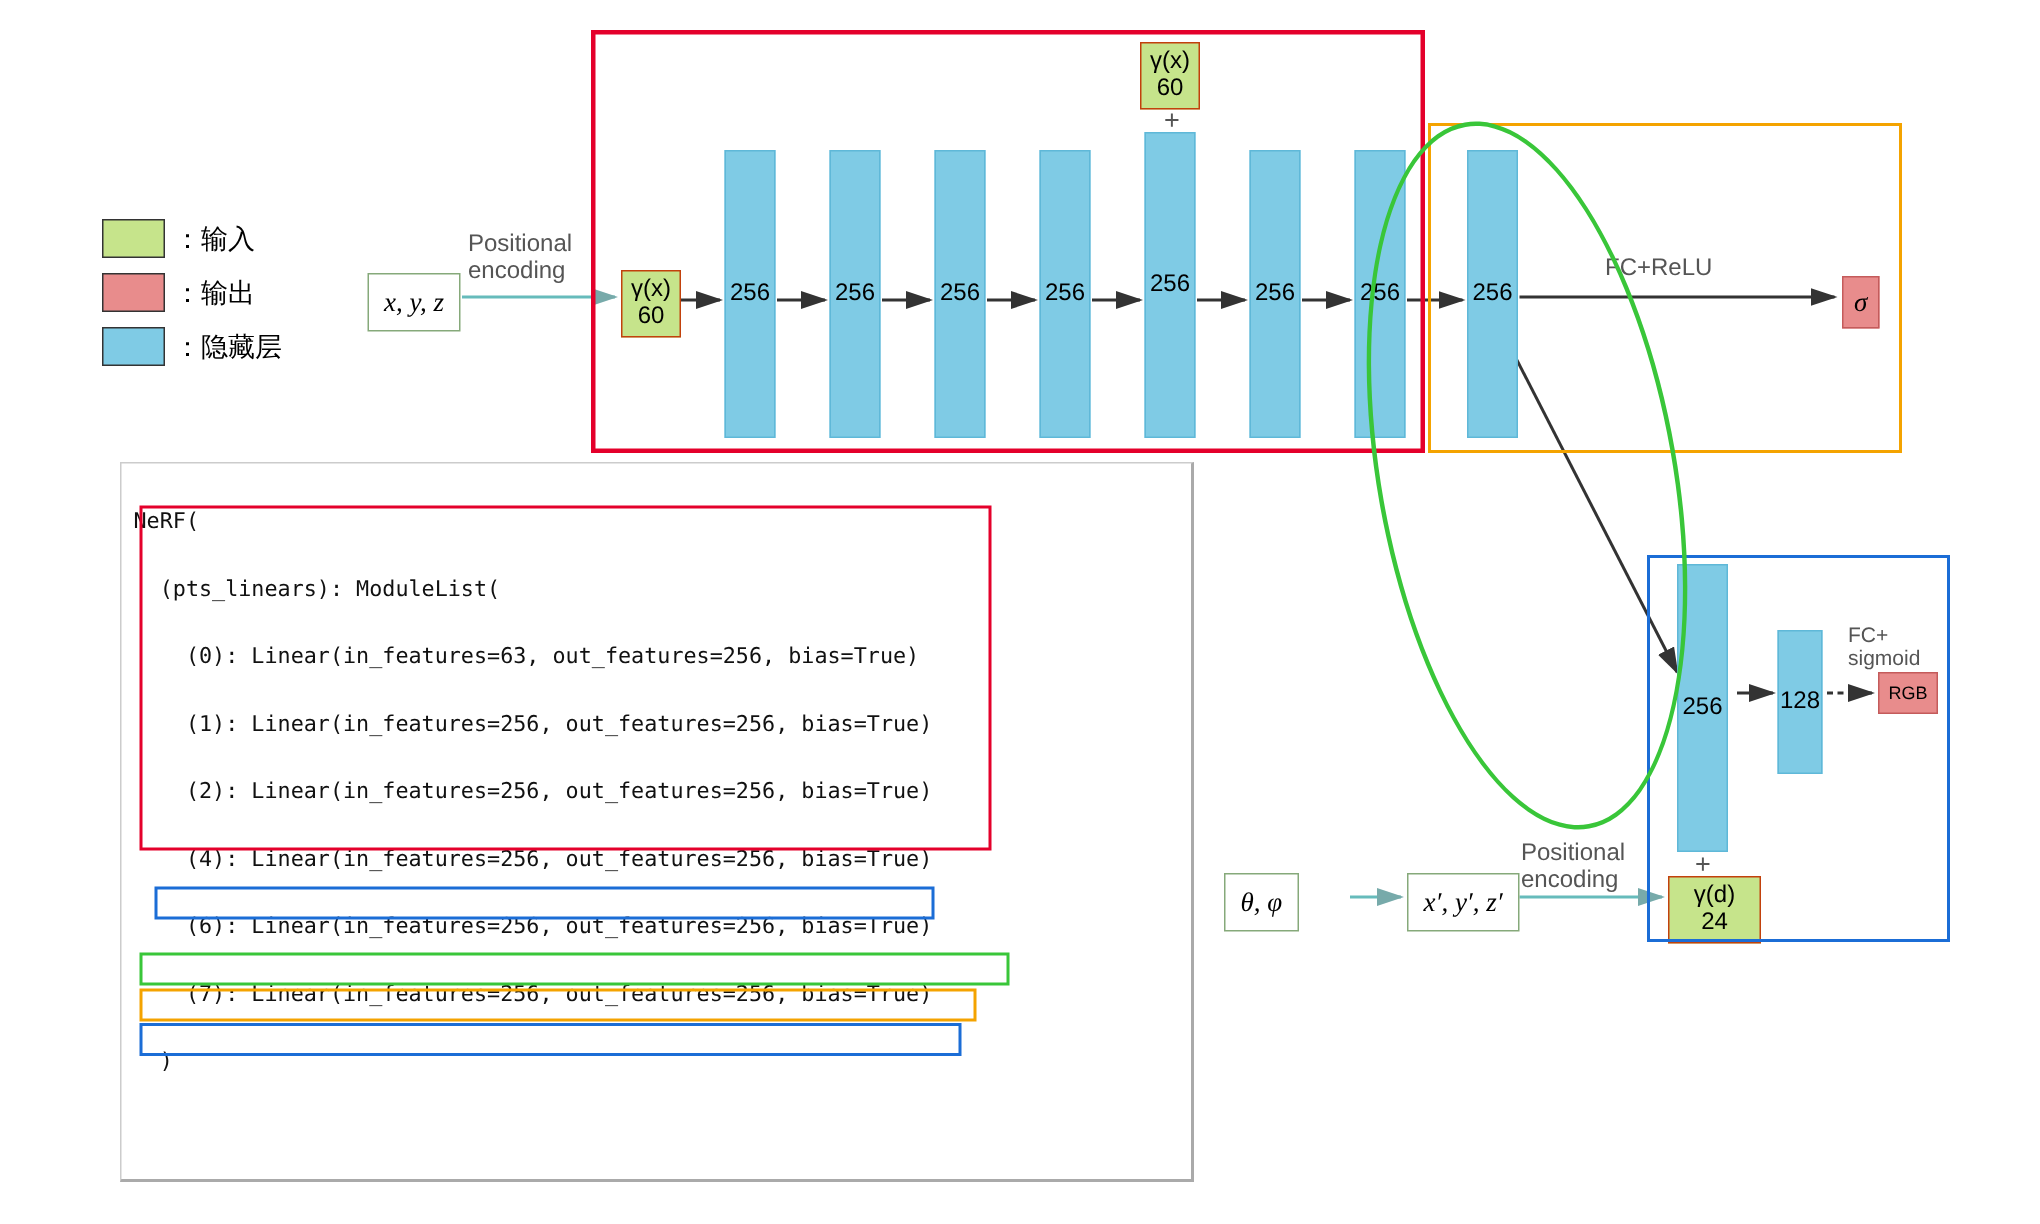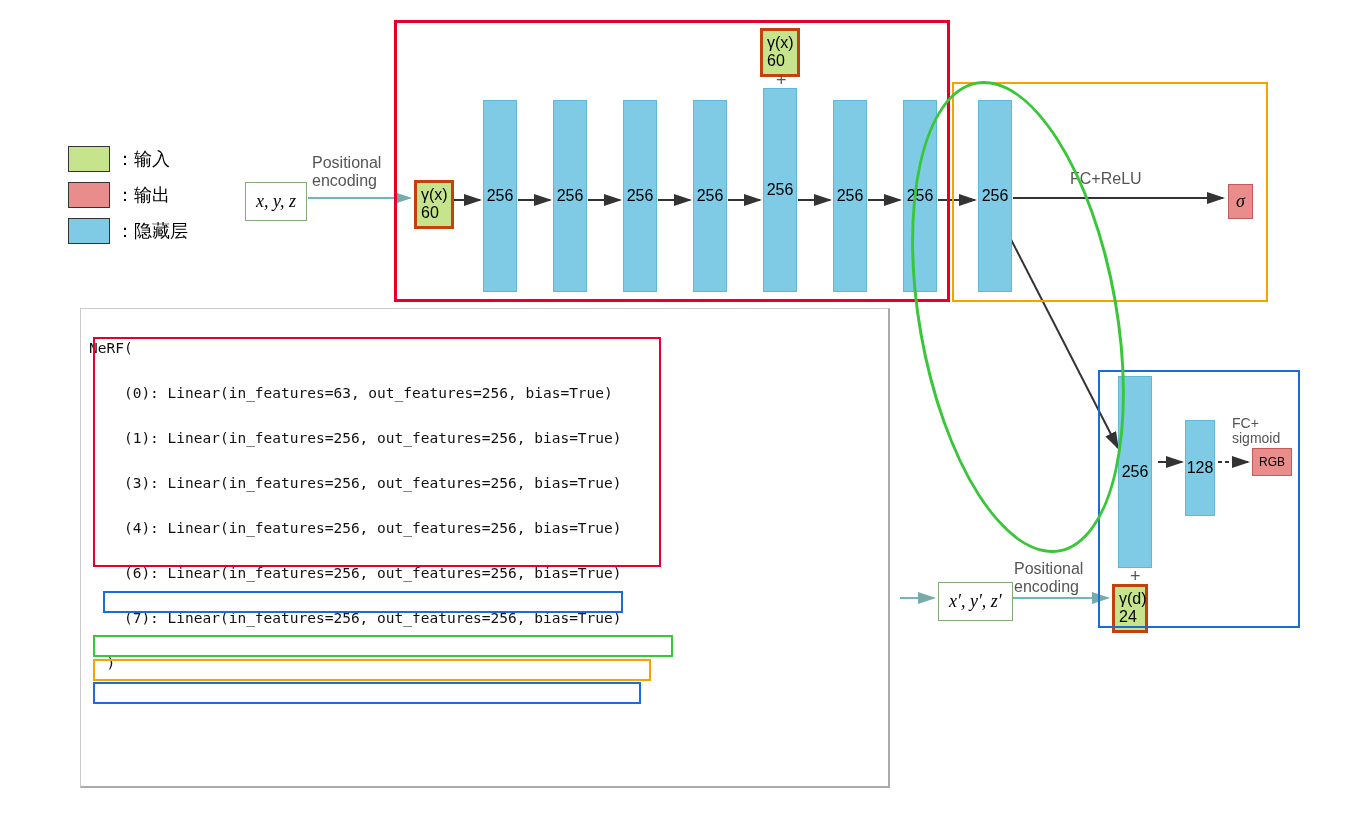--- a/index.html
+++ b/index.html
@@ -39,26 +39,27 @@
     border: 1px solid #86a97a;
     background: #fff;
     text-align: right;
     font-size: 18px;
     font-style: italic;
     padding: 8px 10px;
     font-family: 'Times New Roman', serif;
   }
   .gamma-box {
     background: #c6e48b;
-    border: 3px solid #c2410c;
+    border: 1px solid #c2410c;
     font-size: 16px;
     font-style: normal;
     padding: 3px 4px;
     line-height: 1.15;
     font-family: Arial, sans-serif;
+    text-align: center;
   }
   .sigma-box {
     background: #e88c8c;
     border: 1px solid #c45b5b;
     font-size: 18px;
     padding: 6px 7px;
     font-family: 'Times New Roman', serif;
     font-style: italic;
   }
   .rgb-box {
@@ -82,21 +83,21 @@
   .label-text {
     position: absolute;
     font-size: 16px;
     color: #555;
   }
 
   .code-panel {
     position: absolute;
     left: 80px;
     top: 308px;
-    width: 810px;
+    width: 716px;
     height: 480px;
     border: 1px solid #ccc;
     border-right: 2px solid #aaa;
     border-bottom: 2px solid #aaa;
     background: #fff;
     font-family: 'Menlo', 'Consolas', monospace;
     font-size: 14.5px;
     line-height: 1.55;
     padding: 6px 8px;
     color: #111;
@@ -257,21 +258,21 @@
 
 <div class="label-text" style="left:1232px; top:416px; font-size:14px; white-space:pre; line-height:1.1;">FC+
 sigmoid</div>
 
 <div class="rgb-box" style="position:absolute; left:1252px; top:448px;">
   <span>RGB</span>
 </div>
 
 <div class="label-text" style="left:1130px; top:566px; font-size:18px;">+</div>
 
-<div class="gamma-box" style="position:absolute; left:1112px; top:584px; width:36px;">
+<div class="gamma-box" style="position:absolute; left:1112px; top:584px; width:62px;">
   <span>γ(d)</span><br>
   <span>24</span>
 </div>
 
 <div class="box" style="left:816px; top:582px;">
   <span>θ, φ</span>
 </div>
 
 <div class="box" style="left:938px; top:582px;">
   <span>x′, y′, z′</span>
@@ -281,23 +282,24 @@
 encoding</div>
 
 <div class="big-red-border" style="left:394px; top:20px; width:556px; height:282px;"></div>
 <div class="big-orange-border" style="left:952px; top:82px; width:316px; height:220px;"></div>
 <div class="big-blue-border" style="left:1098px; top:370px; width:202px; height:258px;"></div>
 
 <div class="green-ellipse" style="left:918px; top:78px; width:200px; height:478px; transform: rotate(-10deg);"></div>
 
 <div class="code-panel">
 <span class="code-line">NeRF(</span>
+<span class="code-line">  (pts_linears): ModuleList(</span>
 <span class="code-line">    (0): Linear(in_features=63, out_features=256, bias=True)</span>
 <span class="code-line">    (1): Linear(in_features=256, out_features=256, bias=True)</span>
-<span class="code-line">    (3): Linear(in_features=256, out_features=256, bias=True)</span>
+<span class="code-line">    (2): Linear(in_features=256, out_features=256, bias=True)</span>
 <span class="code-line">    (4): Linear(in_features=256, out_features=256, bias=True)</span>
 <span class="code-line">    (6): Linear(in_features=256, out_features=256, bias=True)</span>
 <span class="code-line">    (7): Linear(in_features=256, out_features=256, bias=True)</span>
 <span class="code-line">  )</span>
 
 
 
 
 
 

